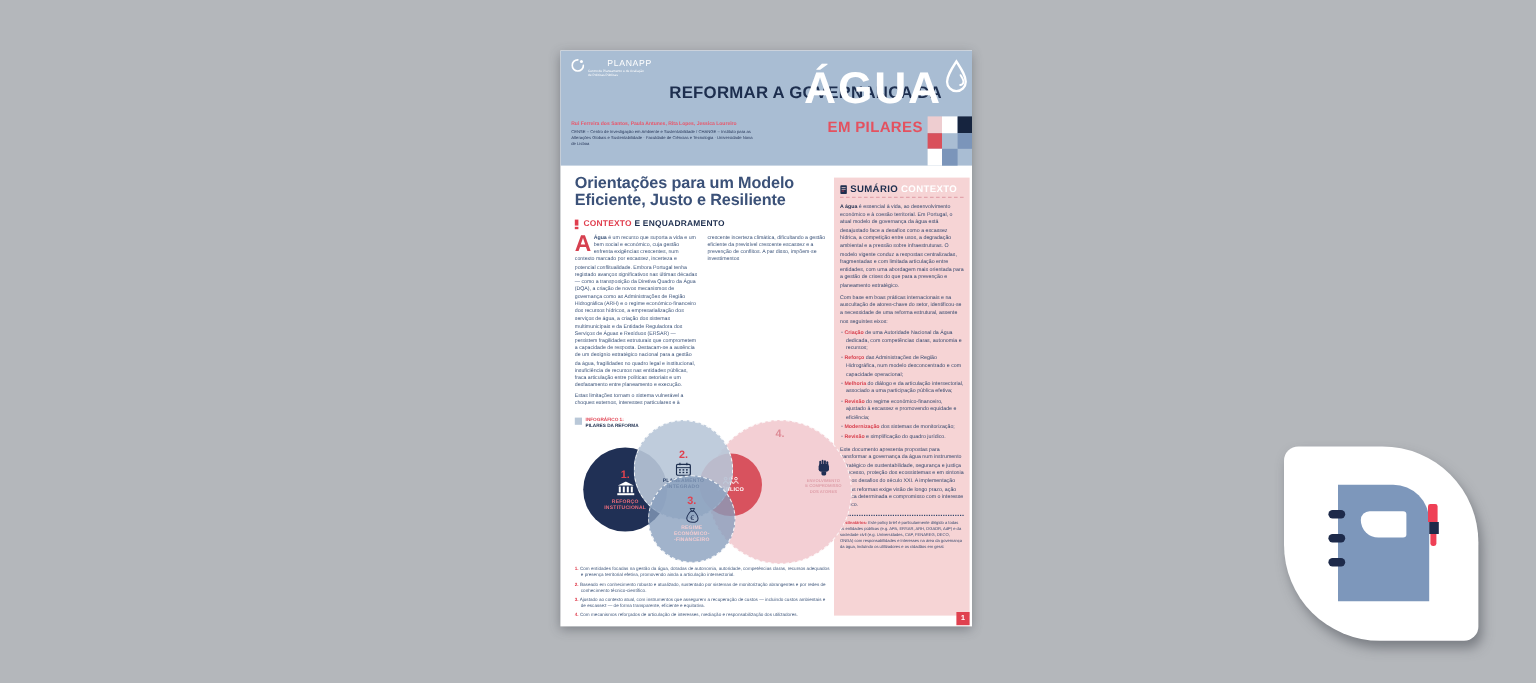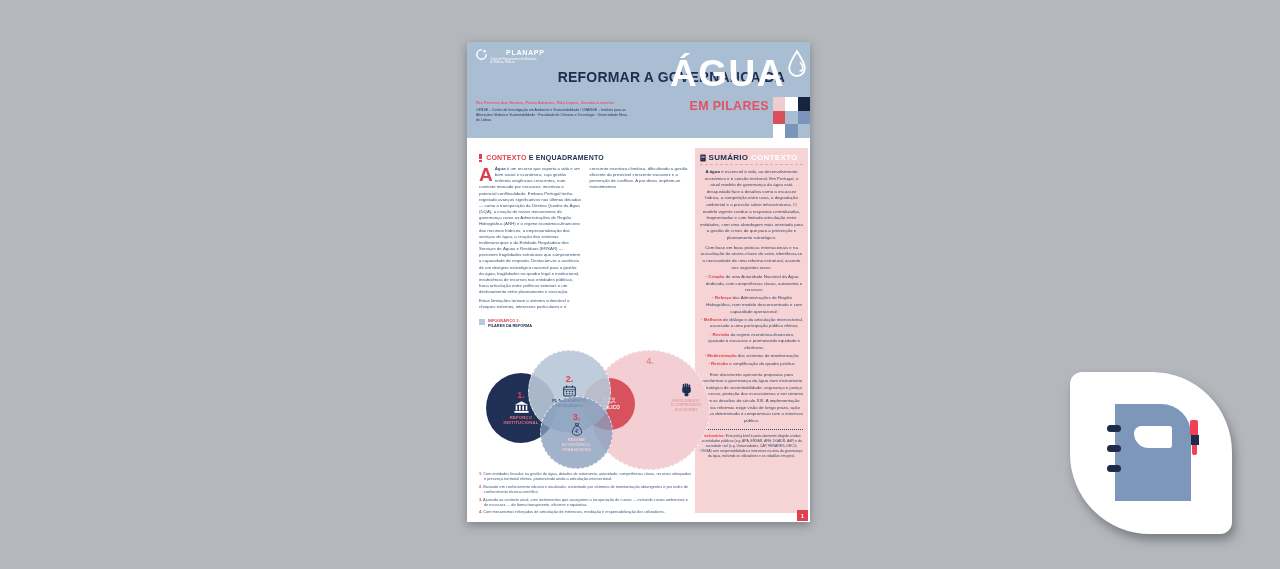--- a/index.html
+++ b/index.html
@@ -11,21 +11,21 @@
   }
   
   .page{
     position:absolute;left:467px;top:42px;width:343px;height:480px;
     background:#ffffff;box-shadow:0 3px 9px rgba(55,60,68,.45);overflow:hidden;
   }
   
   .p-header{position:absolute;left:0;top:0;right:0;height:96px;background:#a9bdd3;}
   .logo{position:absolute;left:9px;top:7px;display:flex;gap:3px;color:#fff;}
   .logo svg{width:11px;height:11px;flex:0 0 auto;}
-  .logo-name{font-size:7.2px;font-weight:bold;letter-spacing:.6px;line-height:1;padding-left:16px;}
+  .logo-name{font-size:7.2px;font-weight:normal;letter-spacing:.6px;line-height:1;padding-left:16px;}
   .logo-sub{font-size:2.7px;line-height:1.35;margin-top:1.5px;white-space:pre-line;opacity:.95;}
   .title1{position:absolute;top:7px;right:25px;font-size:14px;font-weight:bold;color:#1d2e4e;letter-spacing:.2px;margin-top:20px;}
   .title2{position:absolute;top:13px;right:25px;font-size:37px;font-weight:bold;color:#ffffff;letter-spacing:1.5px;line-height:1;}
   .drop-big{position:absolute;top:6px;right:2px;width:22px;height:32px;}
   .title3{position:absolute;top:57px;right:41px;font-size:12.5px;font-weight:bold;color:#e4515f;letter-spacing:.3px;}
   .authors{position:absolute;left:9px;top:58px;font-size:4.2px;font-weight:bold;color:#e8566a;}
   .affil{position:absolute;left:9px;top:66px;width:155px;font-size:3.5px;line-height:1.4;color:#27375a;}
   .grid{position:absolute;right:0;top:55px;display:grid;grid-template-columns:repeat(3,12.3px);grid-auto-rows:13.7px;}
   .grid-cell{width:12.3px;height:13.7px;background:transparent;}
   
@@ -68,21 +68,21 @@
   .cred .circ-label{color:#fff;font-size:4.6px;}
   .c4-side{position:absolute;left:62%;top:26%;width:44px;display:flex;flex-direction:column;align-items:center;}
   .c4-side svg{width:11px;height:15px;color:#203055;}
   .c4-side-label{margin-top:2px;font-size:3.5px;font-weight:bold;color:#dfa0aa;line-height:1.3;white-space:pre-line;text-align:center;}
   
   .footnotes{position:absolute;left:12px;top:430px;width:213px;}
   .fn{font-size:3.85px;line-height:1.4;color:#42597d;margin-bottom:2px;padding-left:5px;text-indent:-5px;}
   .fn-num{font-weight:bold;color:#e03e4e;}
   
   .sidebar{position:absolute;left:228px;top:106px;width:113px;height:365px;background:#f6d4d5;
-           box-sizing:border-box;padding:5px 5px;text-align:center;}
+           box-sizing:border-box;padding:5px 5px;}
   .sb-head{display:flex;align-items:center;gap:2.5px;padding-bottom:2px;border-bottom:1px dashed #e3a5ad;}
   .sb-head svg{width:6px;height:8px;}
   .sb-title-lead{font-size:8px;font-weight:bold;color:#1d2e4e;letter-spacing:.3px;}
   .sb-title-rest{font-size:8px;font-weight:bold;color:#ffffff;letter-spacing:.3px;}
   .sb-body{margin-top:4px;font-size:4.4px;line-height:1.5;color:#36496e;}
   .sb-p{margin:0 0 3px 0;}
   .sb-li{margin:0 0 1.5px 1px;padding-left:4px;text-indent:-4px;}
   .sb-li::before{content:"· ";font-weight:bold;color:#36496e;}
   .sb-lead{font-weight:bold;color:#d8414f;}
   .sb-div{border-top:1.5px dotted #31456b;margin:5px 0 4px 0;}
@@ -135,20 +135,21 @@
         <div class="grid-cell" style="background: rgb(217, 80, 91);"></div>
         <div class="grid-cell"></div>
         <div class="grid-cell" style="background: rgb(123, 149, 186);"></div>
         <div class="grid-cell" style="background: rgb(255, 255, 255);"></div>
         <div class="grid-cell" style="background: rgb(123, 149, 186);"></div>
         <div class="grid-cell"></div>
       </div>
   </div>
 
   <div class="article">
+    <div class="article-title">Orientações para um Modelo Eficiente, Justo e Resiliente</div>
     <div class="section-head">
       <div class="excl"></div>
       <span class="sh-lead">CONTEXTO</span>
         <span class="sh-rest"> E ENQUADRAMENTO</span>
     </div>
     <div class="body-cols">
       <p class="bp"><span class="dropcap">A</span><span class="lead-bold">Água</span><span> é um recurso que suporta a vida e um bem social e económico, cuja gestão enfrenta exigências crescentes, num contexto marcado por escassez, incerteza e potencial conflitualidade. Embora Portugal tenha registado avanços significativos nas últimas décadas — como a transposição da Diretiva Quadro da Água (DQA), a criação de novos mecanismos de governança como as Administrações de Região Hidrográfica (ARH) e o regime económico-financeiro dos recursos hídricos, a empresarialização dos serviços de água, a criação dos sistemas multimunicipais e da Entidade Reguladora dos Serviços de Águas e Resíduos (ERSAR) — persistem fragilidades estruturais que comprometem a capacidade de resposta. Destacam-se a ausência de um desígnio estratégico nacional para a gestão da água, fragilidades no quadro legal e institucional, insuficiência de recursos nas entidades públicas, fraca articulação entre políticas setoriais e um desfasamento entre planeamento e execução.</span></p>
       <p class="bp">Estas limitações tornam o sistema vulnerável a choques externos, interesses particulares e à crescente incerteza climática, dificultando a gestão eficiente da previsível crescente escassez e a prevenção de conflitos. A par disso, impõem-se investimentos</p>
     </div>
     <div class="info-caption">

